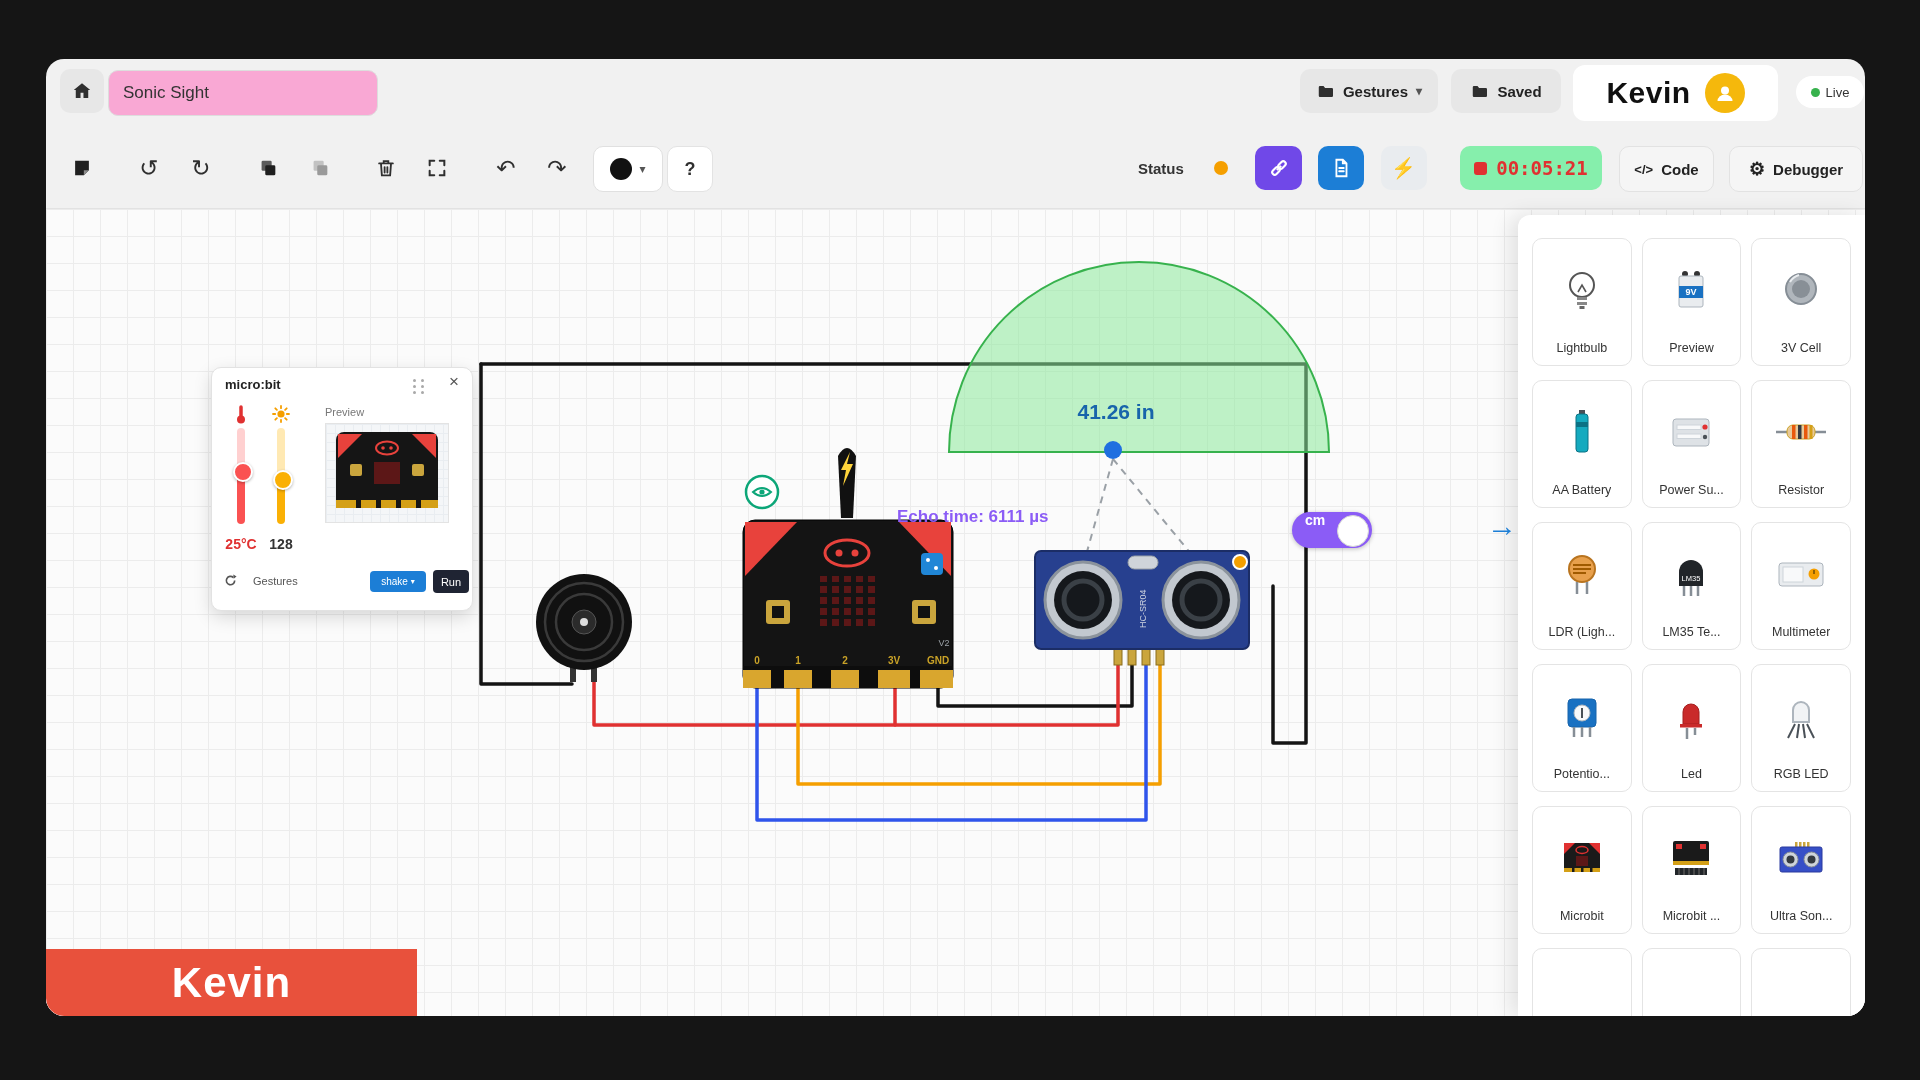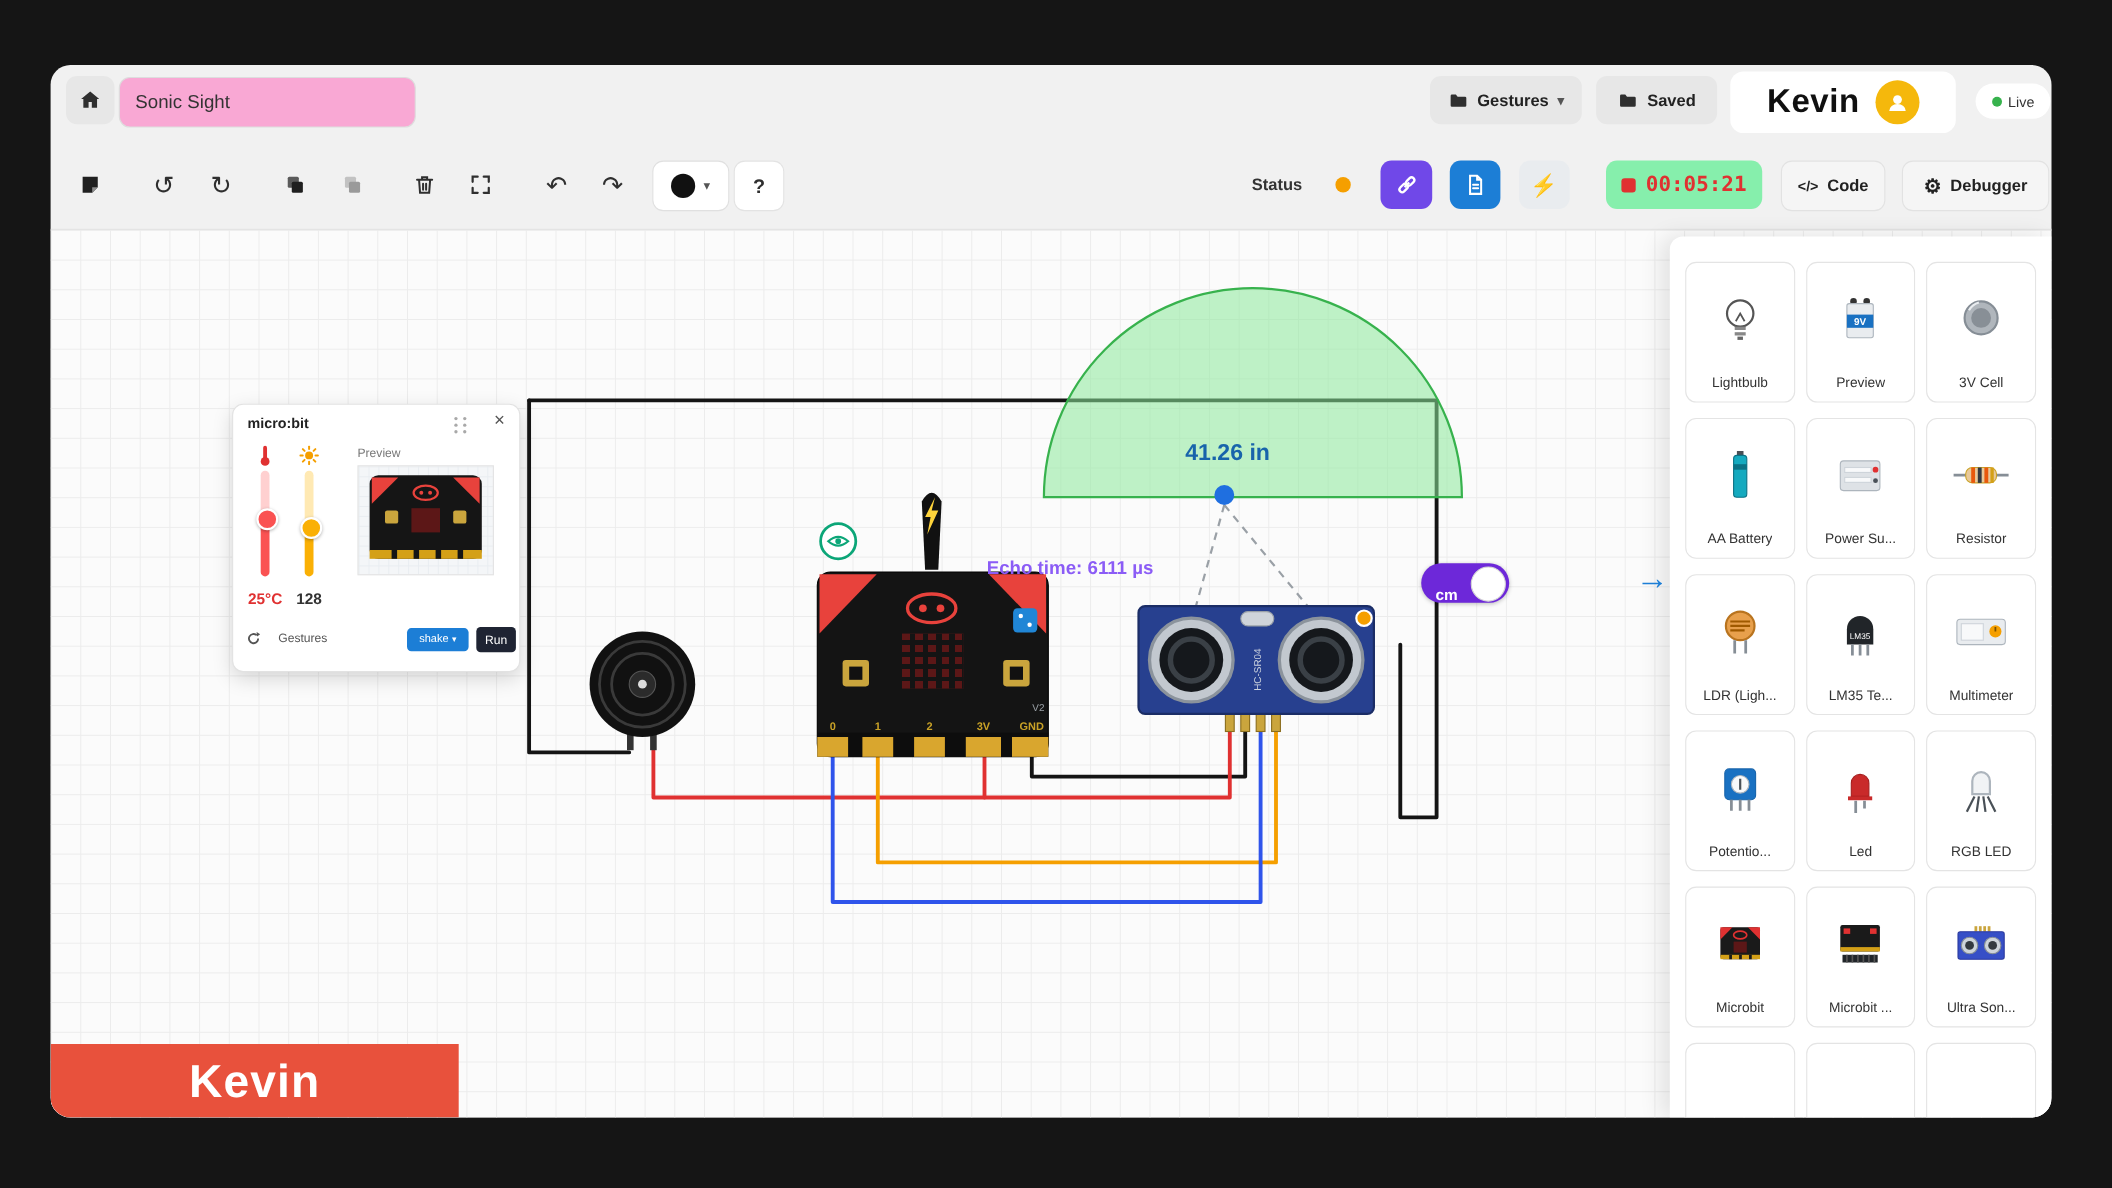--- a/index.html
+++ b/index.html
@@ -51,22 +51,22 @@
   #canvas{position:absolute;left:0;top:149px;right:0;bottom:0;background:#fbfbfb;border-top:1px solid #e2e2e2;
         background-image:linear-gradient(#ececec 1px,transparent 1px),linear-gradient(90deg,#ececec 1px,transparent 1px);
         background-size:27px 27px;}
   #circuit-svg{position:absolute;left:0;top:149px;width:1819px;height:808px;z-index:5;pointer-events:none;}
   #led-matrix{position:absolute;left:774px;top:517px;width:56px;height:50px;z-index:6;background-color:#5c1717;
         background-image:repeating-linear-gradient(90deg,transparent 0 7px,#141414 7px 12px),
                          repeating-linear-gradient(0deg,transparent 0 7px,#141414 7px 11px);}
   #distance-label{position:absolute;left:985px;top:341px;width:170px;text-align:center;z-index:7;
         font-size:21px;font-weight:700;color:#1864ab;}
   #echo-label{position:absolute;left:851px;top:448px;z-index:7;font-size:17px;font-weight:600;color:#8b5cf6;}
-  #unit-toggle{position:absolute;left:1246px;top:453px;width:80px;height:36px;border-radius:18px;background:#6d28d9;
-        z-index:7;display:flex;align-items:flex-end;box-shadow:0 1px 4px rgba(0,0,0,.25);cursor:pointer;}
+  #unit-toggle{position:absolute;left:1246px;top:453px;width:80px;height:36px;border-radius:18px;background:#8b5cf6;
+        z-index:7;display:flex;align-items:flex-start;box-shadow:0 1px 4px rgba(0,0,0,.25);cursor:pointer;}
   #unit-toggle .u{color:#fff;font-size:14px;font-weight:700;margin-left:13px;}
   #knob{position:absolute;right:3px;top:3px;width:30px;height:30px;border-radius:50%;background:#fff;border:1px solid #d5d5d5;}
   #collapse-arrow{position:absolute;left:1441px;top:450px;z-index:31;font-size:30px;font-weight:700;color:#1c7ed6;cursor:pointer;}
   
   #mb-panel{position:absolute;left:165px;top:308px;width:260px;height:242px;background:#fff;border:1px solid #e2e2e2;
         border-radius:10px;box-shadow:0 6px 18px rgba(0,0,0,.15);z-index:35;}
   #mb-title{position:absolute;left:13px;top:9px;font-size:13px;font-weight:700;color:#222;}
   #mb-handle{position:absolute;right:46px;top:11px;width:13px;display:grid;grid-template-columns:1fr 1fr;gap:3px;cursor:grab;}
   #mb-handle i{width:3px;height:3px;border-radius:50%;background:#a9a9a9;}
   #mb-close{position:absolute;right:13px;top:4px;font-size:17px;color:#555;cursor:pointer;}

